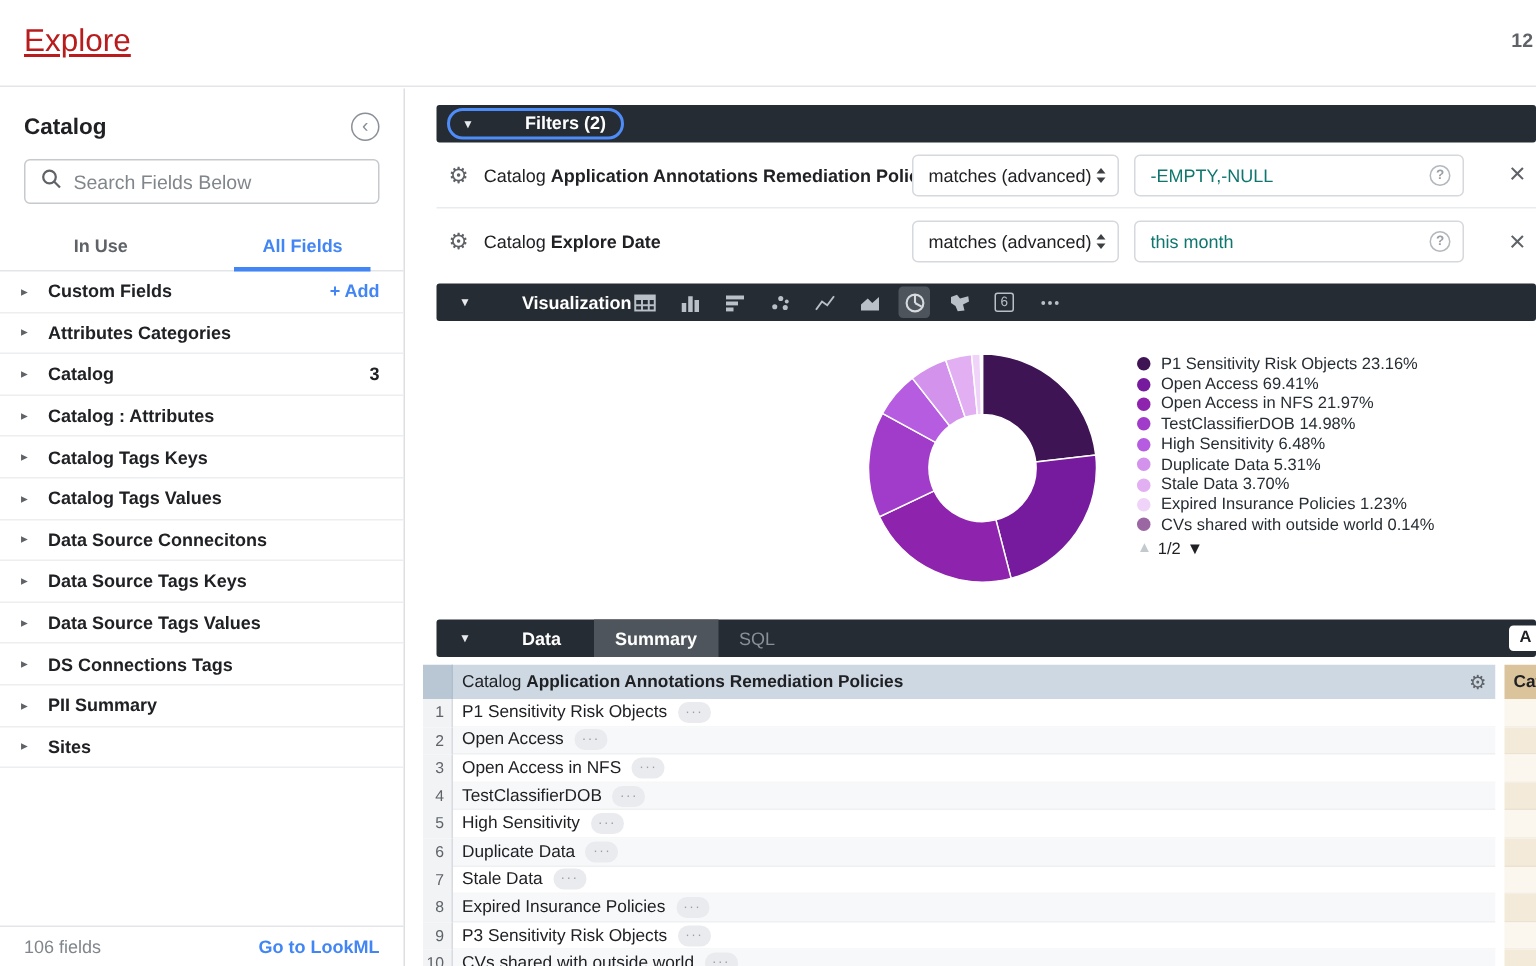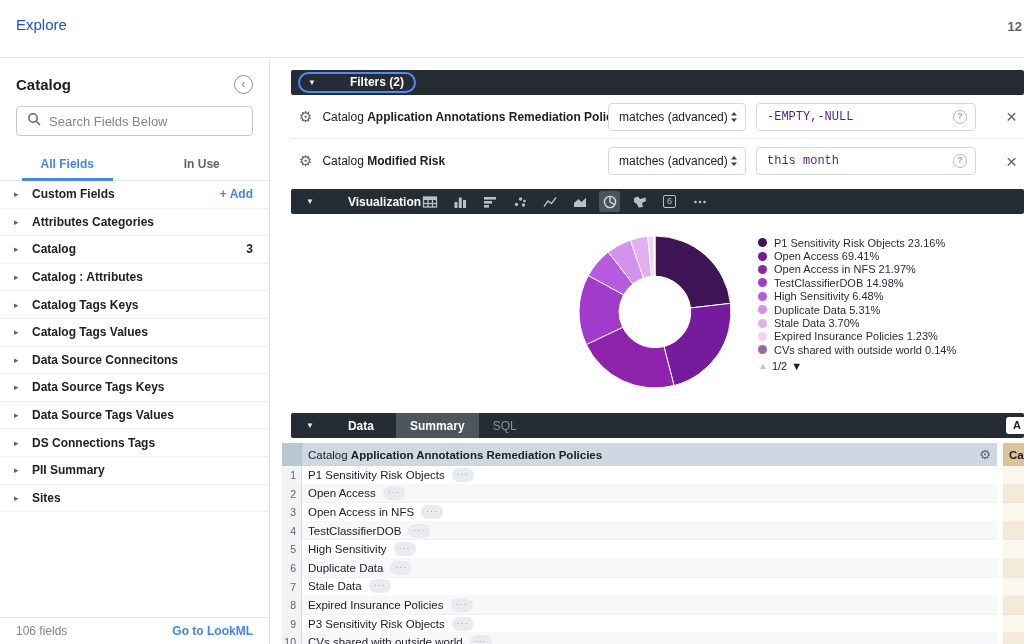--- a/index.html
+++ b/index.html
@@ -2,21 +2,21 @@
 <html><head>
 <meta charset="utf-8">
 <style>
   * { margin:0; padding:0; box-sizing:border-box; }
   html,body { width:1024px; height:644px; overflow:hidden; background:#fff;
     font-family:"Liberation Sans","DejaVu Sans",sans-serif; color:#202124; }
 
   
   .app-header { position:absolute; left:0; top:0; width:1024px; height:58px;
     background:#fff; border-bottom:1px solid #e3e5e8; }
-  .app-title { position:absolute; left:16px; top:16px; font-size:15px; color:#1d4ed8; }
+  .app-title { position:absolute; left:16px; top:16px; font-size:21px; color:#b91c1c;text-decoration:underline; }
   .header-right { position:absolute; right:2px; top:19px; font-size:13px; font-weight:bold; color:#5f6368; }
 
   
   .sidebar { position:absolute; left:0; top:59px; width:270px; bottom:0; background:#fff;
     border-right:1px solid #dcdfe3; display:flex; flex-direction:column; }
   .pane-head { display:flex; align-items:center; padding:16px 16px 0 16px; }
   .pane-title { font-size:15px; font-weight:bold; }
   .circle-btn { margin-left:auto; width:19px; height:19px; border:1.5px solid #8a9097; border-radius:50%;
     color:#8a9097; font-size:13px; line-height:15px; text-align:center; cursor:pointer; }
   .search-box { margin:12px 16px 0 16px; height:30px; border:1px solid #c6cace; border-radius:4px;
@@ -59,21 +59,21 @@
   .filter-row.r2 { top:80px; }
   .gear { font-size:15px; color:#5f6368; margin-left:8px; cursor:pointer; }
   .f-label { margin-left:10px; font-size:12px; color:#202124; }
   .f-label b { font-weight:bold; }
   .op-select { position:absolute; left:317px; width:138px; height:28px; border:1px solid #d5d8dc;
     border-radius:4px; background:#fff; display:flex; align-items:center; padding:0 7px 0 10px;
     font-size:12px; color:#202124; cursor:pointer; }
   .op-select svg { margin-left:auto; }
   .f-input { position:absolute; left:465px; width:220px; height:28px; border:1px solid #d5d8dc;
     border-radius:4px; display:flex; align-items:center; padding:0 8px 0 10px; }
-  .f-input input { border:none; outline:none; flex:1; font-size:12px; color:#4c1d95; font-family:Liberation Mono, monospace; }
+  .f-input input { border:none; outline:none; flex:1; font-size:12px; color:#0f766e; font-family:Liberation Sans, sans-serif; }
   .help-circle { width:14px; height:14px; border:1.5px solid #b3b8bd; border-radius:50%;
     color:#9aa0a6; font-size:9px; font-weight:bold; line-height:11px; text-align:center; cursor:pointer; }
   .close-x { position:absolute; left:715px; font-size:19px; color:#5f6368; cursor:pointer; line-height:19px; }
 
   
   .viz-bar { top:130px; }
   .viz-label-wrap { display:flex; align-items:center; padding-left:15px; width:128px; }
   .viz-icons { display:flex; align-items:center; gap:9px; }
   .viz-icon { width:21px; height:21px; display:flex; align-items:center; justify-content:center;
     border-radius:3px; cursor:pointer; }
@@ -144,22 +144,22 @@
   <div class="search-box">
     <span>
       <svg width="14" height="14" viewBox="0 0 14 14">
           <circle cx="6" cy="6" r="4.2" class="stroke" style="stroke:#5f6368;stroke-width:1.5"></circle>
           <line x1="9.2" y1="9.2" x2="13" y2="13" style="stroke:#5f6368;stroke-width:1.5"></line>
         </svg>
     </span>
     <input type="text" placeholder="Search Fields Below" style="">
   </div>
   <div class="side-tabs">
+    <div class="side-tab">In Use</div>
     <div class="side-tab active">All Fields</div>
-    <div class="side-tab">In Use</div>
   </div>
   <div class="field-list" id="field-list">
       <div class="side-item">
         <span class="caret">▸</span>
         <span class="side-label">Custom Fields</span>
         <span class="side-extra add">+ Add</span>
       </div>
       <div class="side-item">
         <span class="caret">▸</span>
         <span class="side-label">Attributes Categories</span>
@@ -233,21 +233,21 @@
     </div>
     <div class="f-input">
       <input type="text" value="-EMPTY,-NULL" style="">
       <span class="help-circle"><span>?</span></span>
     </div>
     <span class="close-x">×</span>
   </div>
 
   <div class="filter-row r2">
     <span class="gear">⚙</span>
-    <span class="f-label"><span>Catalog</span> <b>Modified Risk</b></span>
+    <span class="f-label"><span>Catalog</span> <b>Explore Date</b></span>
     <div class="op-select">
       <span>matches (advanced)</span>
       <svg width="8" height="12" viewBox="0 0 8 12">
           <path d="M4 1 L7 4.6 H1 Z" fill="#3c4043"></path>
           <path d="M4 11 L1 7.4 H7 Z" fill="#3c4043"></path>
         </svg>
     </div>
     <div class="f-input">
       <input type="text" value="this month" style="">
       <span class="help-circle"><span>?</span></span>

